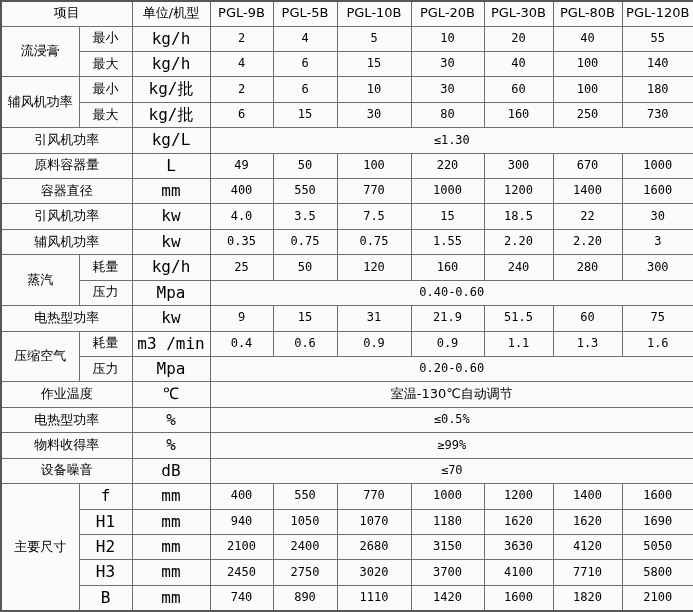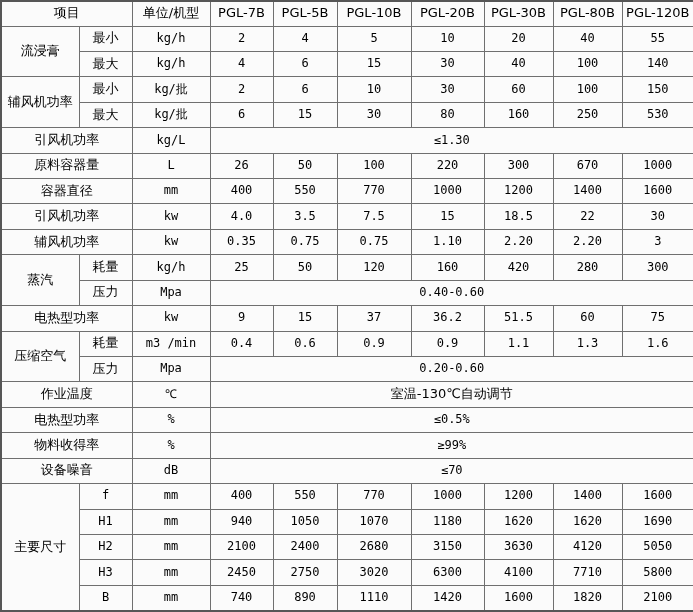--- a/index.html
+++ b/index.html
@@ -34,21 +34,21 @@
     background: #fbfbfb;
     overflow: hidden;
     white-space: nowrap;
   }
   table.spec td.num {
     font-family: "DejaVu Sans Mono", "Liberation Mono", monospace;
     font-size: 12px;
   }
   table.spec td.unit {
     font-family: "DejaVu Sans Mono", "Liberation Mono", monospace;
-    font-size: 12px;
+    font-size: 16px;
   }
   table.spec tr { height: 25px; }
 </style>
 </head>
 <body>
 
 <div class="wrap">
 <table class="spec">
   <colgroup>
     <col style="width:78px">
@@ -59,21 +59,21 @@
         <col style="width:74px">
     <col style="width:73px">
         <col style="width:69px">
         <col style="width:69px">
         <col style="width:72px">
   </colgroup>
   <thead>
     <tr>
       <th colspan="2">项目</th>
       <th>单位/机型</th>
-      <th>PGL-7B</th>
+      <th>PGL-9B</th>
       <th>PGL-5B</th>
       <th>PGL-10B</th>
       <th>PGL-20B</th>
       <th>PGL-30B</th>
       <th>PGL-80B</th>
       <th>PGL-120B</th>
     </tr>
   </thead>
   <tbody>
     <tr>
@@ -102,42 +102,42 @@
     <tr>
       <td rowspan="2">辅风机功率</td>
       <td>最小</td>
       <td class="unit">kg/批</td>
       <td class="num">2</td>
       <td class="num">6</td>
       <td class="num">10</td>
       <td class="num">30</td>
       <td class="num">60</td>
       <td class="num">100</td>
-      <td class="num">150</td>
+      <td class="num">180</td>
     </tr>
     <tr>
       <td>最大</td>
       <td class="unit">kg/批</td>
       <td class="num">6</td>
       <td class="num">15</td>
       <td class="num">30</td>
       <td class="num">80</td>
       <td class="num">160</td>
       <td class="num">250</td>
-      <td class="num">530</td>
+      <td class="num">730</td>
     </tr>
     <tr>
       <td colspan="2">引风机功率</td>
       <td class="unit">kg/L</td>
       <td class="num" colspan="7">≤1.30</td>
     </tr>
     <tr>
       <td colspan="2">原料容器量</td>
       <td class="unit">L</td>
-      <td class="num">26</td>
+      <td class="num">49</td>
       <td class="num">50</td>
       <td class="num">100</td>
       <td class="num">220</td>
       <td class="num">300</td>
       <td class="num">670</td>
       <td class="num">1000</td>
     </tr>
     <tr>
       <td colspan="2">容器直径</td>
       <td class="unit">mm</td>
@@ -159,49 +159,49 @@
       <td class="num">18.5</td>
       <td class="num">22</td>
       <td class="num">30</td>
     </tr>
     <tr>
       <td colspan="2">辅风机功率</td>
       <td class="unit">kw</td>
       <td class="num">0.35</td>
       <td class="num">0.75</td>
       <td class="num">0.75</td>
-      <td class="num">1.10</td>
+      <td class="num">1.55</td>
       <td class="num">2.20</td>
       <td class="num">2.20</td>
       <td class="num">3</td>
     </tr>
     <tr>
       <td rowspan="2">蒸汽</td>
       <td>耗量</td>
       <td class="unit">kg/h</td>
       <td class="num">25</td>
       <td class="num">50</td>
       <td class="num">120</td>
       <td class="num">160</td>
-      <td class="num">420</td>
+      <td class="num">240</td>
       <td class="num">280</td>
       <td class="num">300</td>
     </tr>
     <tr>
       <td>压力</td>
       <td class="unit">Mpa</td>
       <td class="num" colspan="7">0.40-0.60</td>
     </tr>
     <tr>
       <td colspan="2">电热型功率</td>
       <td class="unit">kw</td>
       <td class="num">9</td>
       <td class="num">15</td>
-      <td class="num">37</td>
-      <td class="num">36.2</td>
+      <td class="num">31</td>
+      <td class="num">21.9</td>
       <td class="num">51.5</td>
       <td class="num">60</td>
       <td class="num">75</td>
     </tr>
     <tr>
       <td rowspan="2">压缩空气</td>
       <td>耗量</td>
       <td class="unit">m3 /min</td>
       <td class="num">0.4</td>
       <td class="num">0.6</td>
@@ -269,21 +269,21 @@
       <td class="num">3630</td>
       <td class="num">4120</td>
       <td class="num">5050</td>
     </tr>
     <tr>
       <td class="unit">H3</td>
       <td class="unit">mm</td>
       <td class="num">2450</td>
       <td class="num">2750</td>
       <td class="num">3020</td>
-      <td class="num">6300</td>
+      <td class="num">3700</td>
       <td class="num">4100</td>
       <td class="num">7710</td>
       <td class="num">5800</td>
     </tr>
     <tr>
       <td class="unit">B</td>
       <td class="unit">mm</td>
       <td class="num">740</td>
       <td class="num">890</td>
       <td class="num">1110</td>

